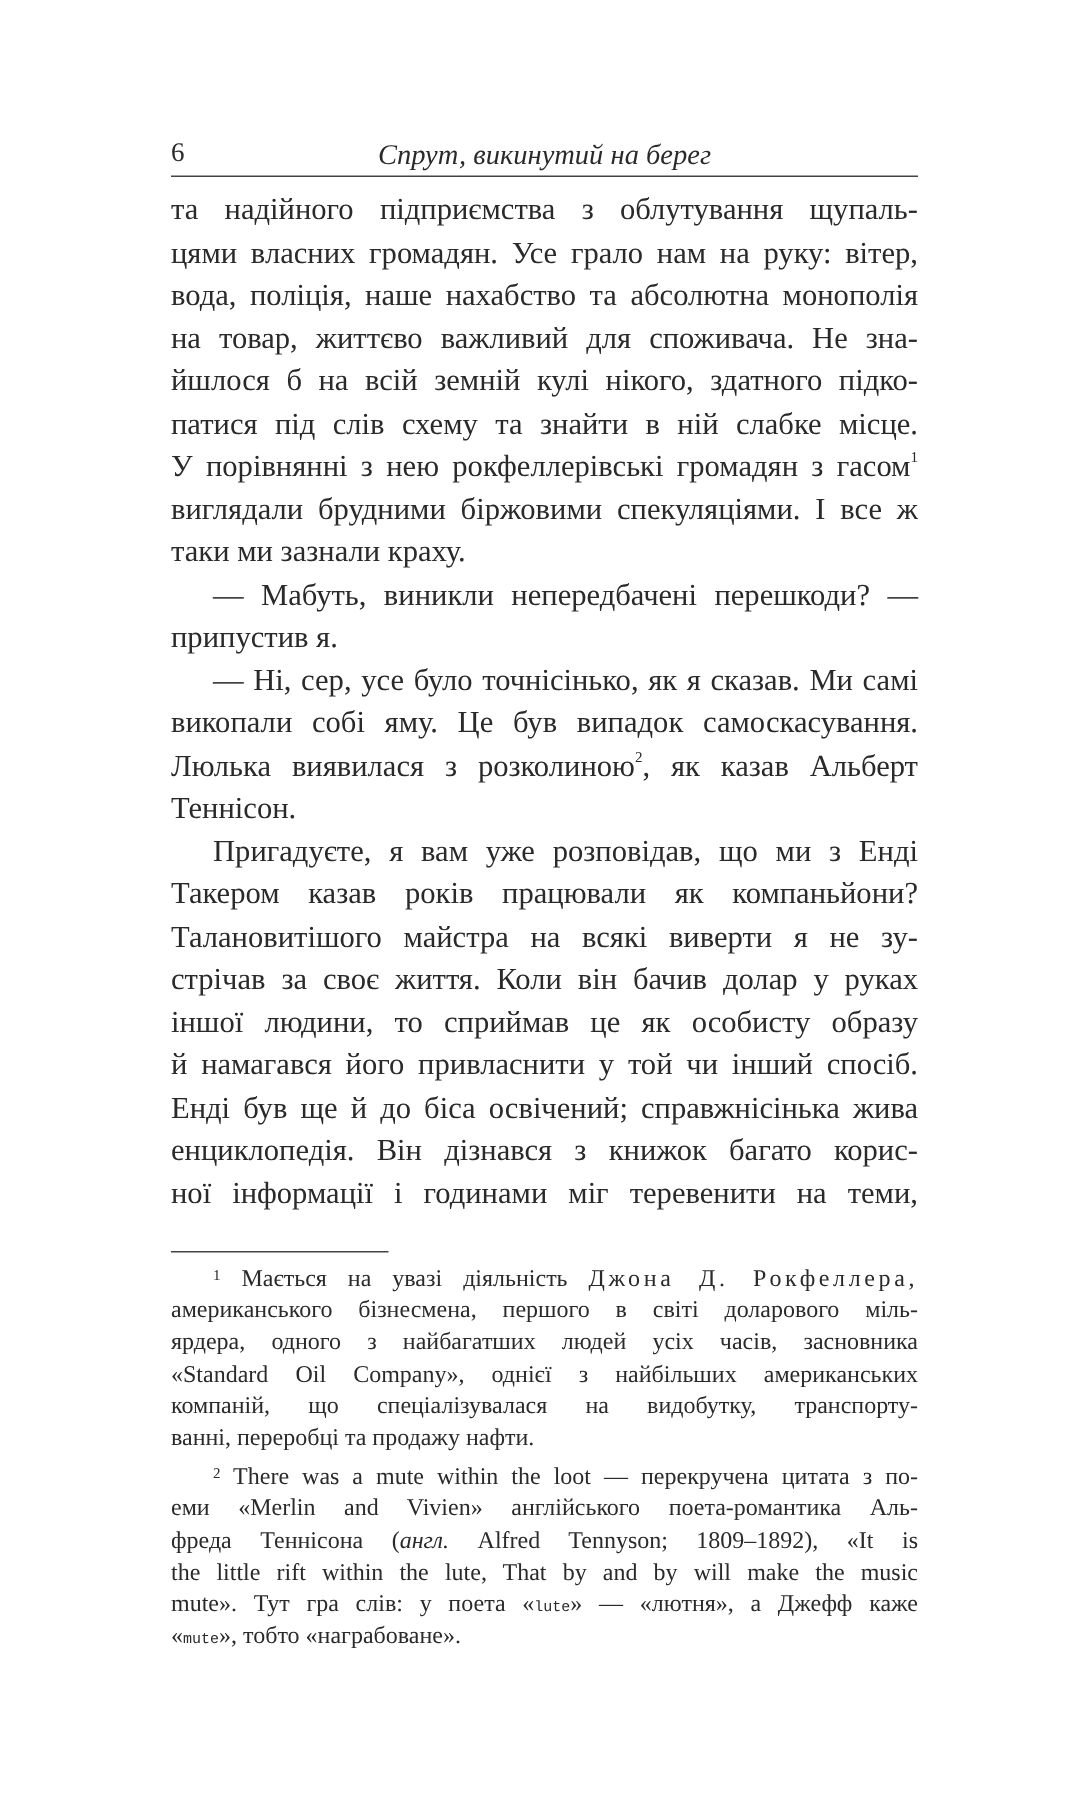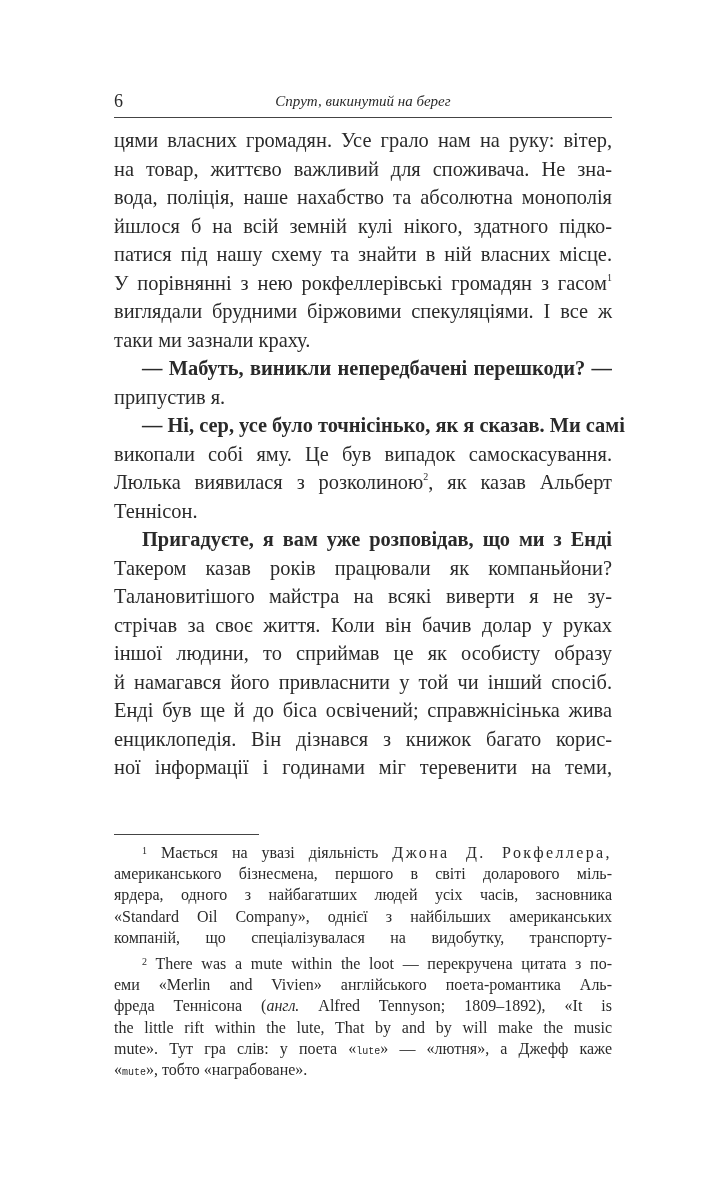--- a/index.html
+++ b/index.html
@@ -1,49 +1,50 @@
 <!DOCTYPE html>
 <html><head>
 <meta charset="utf-8">
 <style>
   html, body { margin: 0; padding: 0; background: #ffffff; }
   body { width: 714px; height: 1200px; position: relative; overflow: hidden; color: #2a2a2a; font-family: "DejaVu Serif", "Liberation Serif", serif; }
   .page { position: absolute; left: 114px; top: 0; width: 498px; }
   .header { position: absolute; top: 93px; left: 0; width: 498px; height: 24px; border-bottom: 1.3px solid #444; }
   .page-num { position: absolute; left: 0; top: -2px; font-size: 18px; font-family: "Liberation Serif", serif; }
-  .running-title { position: absolute; left: 0; right: 0; text-align: center; top: 0; font-size: 15px; font-style: italic; font-family: "Liberation Serif", serif; }
+  .running-title { position: absolute; left: 0; right: 0; text-align: center; top: 0; font-size: 19px; font-style: italic; font-family: "Liberation Serif", serif; }
   .body-text { position: absolute; top: 126px; left: 0; width: 498px; font-family: "Liberation Serif", serif; font-size: 20.4px; line-height: 28.5px; }
   .line { display: block; white-space: nowrap; text-align: justify; text-align-last: justify; height: 28.5px; }
   .line.last { text-align-last: left; }
-  .line.indent { padding-left: 28px; font-weight: bold; }
+  .line.indent { padding-left: 28px; }
   sup { font-size: 10px; vertical-align: top; line-height: 1; position: relative; top: 4px; }
   .fn-rule { position: absolute; top: 834px; left: 0; width: 145px; border-top: 1.3px solid #444; }
   .footnotes { position: absolute; top: 842px; left: 0; width: 498px; font-family: "Liberation Serif", serif; font-size: 16px; line-height: 21.2px; }
   .fn-line { display: block; white-space: nowrap; text-align: justify; text-align-last: justify; height: 21.2px; }
   .fn-line.last { text-align-last: left; }
   .fn-line.indent { padding-left: 28px; }
   .fn-gap { height: 5px; }
   .mono { font-family: "Liberation Mono", monospace; font-size: 10px; }
   .spaced { letter-spacing: 2.4px; }
 </style>
 </head>
 <body>
 
 <div class="page">
   <div class="header">
     <span class="page-num">6</span>
     <span class="running-title">Спрут, викинутий на берег</span>
   </div>
 
   <div class="body-text">
+    <span class="line">та надійного підприємства з облутування щупаль-</span>
     <span class="line">цями власних громадян. Усе грало нам на руку: вітер,</span>
+    <span class="line">вода, поліція, наше нахабство та абсолютна монополія</span>
     <span class="line">на товар, життєво важливий для споживача. Не зна-</span>
-    <span class="line">вода, поліція, наше нахабство та абсолютна монополія</span>
     <span class="line">йшлося б на всій земній кулі нікого, здатного підко-</span>
-    <span class="line">патися під нашу схему та знайти в ній власних місце.</span>
+    <span class="line">патися під слів схему та знайти в ній слабке місце.</span>
     <span class="line"><span>У порівнянні з нею рокфеллерівські громадян з гасом</span><sup>1</sup></span>
     <span class="line">виглядали брудними біржовими спекуляціями. І все ж</span>
     <span class="line last">таки ми зазнали краху.</span>
     <span class="line indent">— Мабуть, виникли непередбачені перешкоди? —</span>
     <span class="line last">припустив я.</span>
     <span class="line indent">— Ні, сер, усе було точнісінько, як я сказав. Ми самі</span>
     <span class="line">викопали собі яму. Це був випадок самоскасування.</span>
     <span class="line"><span>Люлька виявилася з розколиною</span><sup>2</sup><span>, як казав Альберт</span></span>
     <span class="line last">Теннісон.</span>
     <span class="line indent">Пригадуєте, я вам уже розповідав, що ми з Енді</span>
@@ -59,20 +60,21 @@
 
   <div class="fn-rule"></div>
 
   <div class="footnotes">
     <div>
       <span class="fn-line indent"><sup>1</sup> <span>Мається на увазі діяльність </span><span class="spaced">Джона Д. Рокфеллера,</span></span>
       <span class="fn-line">американського бізнесмена, першого в світі доларового міль-</span>
       <span class="fn-line">ярдера, одного з найбагатших людей усіх часів, засновника</span>
       <span class="fn-line">«Standard Oil Company», однієї з найбільших американських</span>
       <span class="fn-line">компаній, що спеціалізувалася на видобутку, транспорту-</span>
+      <span class="fn-line last">ванні, переробці та продажу нафти.</span>
     </div>
     <div class="fn-gap"></div>
     <div>
       <span class="fn-line indent"><sup>2</sup> <span>There was a mute within the loot — перекручена цитата з по-</span></span>
       <span class="fn-line">еми «Merlin and Vivien» англійського поета-романтика Аль-</span>
       <span class="fn-line"><span>фреда Теннісона (</span><i>англ.</i><span> Alfred Tennyson; 1809–1892), «It is</span></span>
       <span class="fn-line">the little rift within the lute, That by and by will make the music</span>
       <span class="fn-line"><span>mute». Тут гра слів: у поета «</span><span class="mono">lute</span><span>» — «лютня», а Джефф каже</span></span>
       <span class="fn-line last"><span>«</span><span class="mono">mute</span><span>», тобто «награбоване».</span></span>
     </div>

